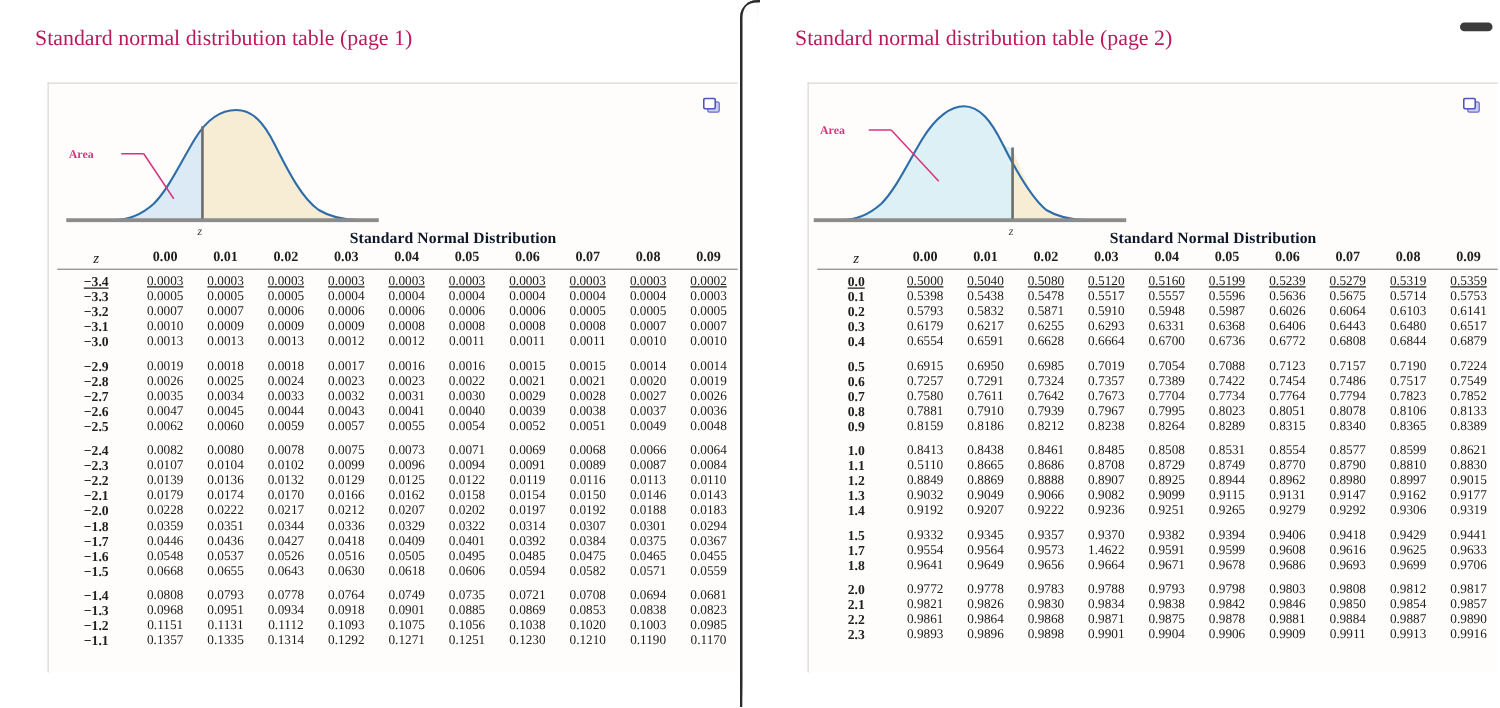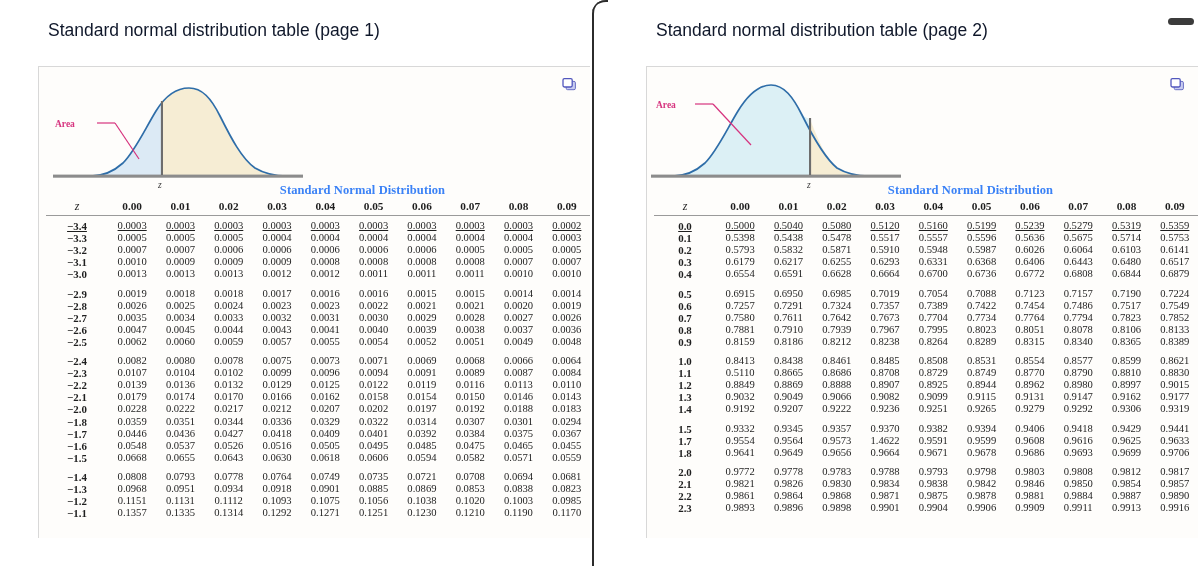--- a/index.html
+++ b/index.html
@@ -34,24 +34,24 @@
     width:26px; height:7px; border-radius:4px;
     background:#3b3b3b;
   }
 
   
   .panel { position: absolute; top: 0; height: 566px; }
   .panel-left  { left: 0px;   width: 592px; }
   .panel-right { left: 608px; width: 592px; }
 
   .panel-title {
-    position:absolute; left:48px; top:20px;
+    position:absolute; left:28px; top:20px;
     font-size: 17.5px;
-    color:#0f172a;
-    font-family:Liberation Sans, sans-serif;
+    color:#be185d;
+    font-family:Liberation Serif, serif;
     white-space: nowrap;
   }
 
   .card {
     position:absolute;
     left: 38px; top: 66px;
     width: 552px; height: 472px;
     background:#fefdfb;
     border: 1px solid #d8d8d8;
     border-right: none;
@@ -70,21 +70,21 @@
   .figure { position:absolute; left:0; top:4px; width:300px; height:118px; }
   .figure svg { display:block; }
 
   
   .tbl-wrap { position:absolute; left:7px; top:116px; width:545px; }
   .tbl-caption {
     text-align:center;
     font-family:"Liberation Serif", serif;
     font-weight:bold;
     font-size:12.5px;
-    color:#3b82f6;
+    color:#0f172a;
     letter-spacing:0.1px;
     padding-left:88px;
     margin-bottom:1px;
   }
   table.ndt {
     border-collapse: collapse;
     width: 545px;
     font-family:"Liberation Serif", serif;
     font-size:10.6px;
     color:#1e1e1e;

